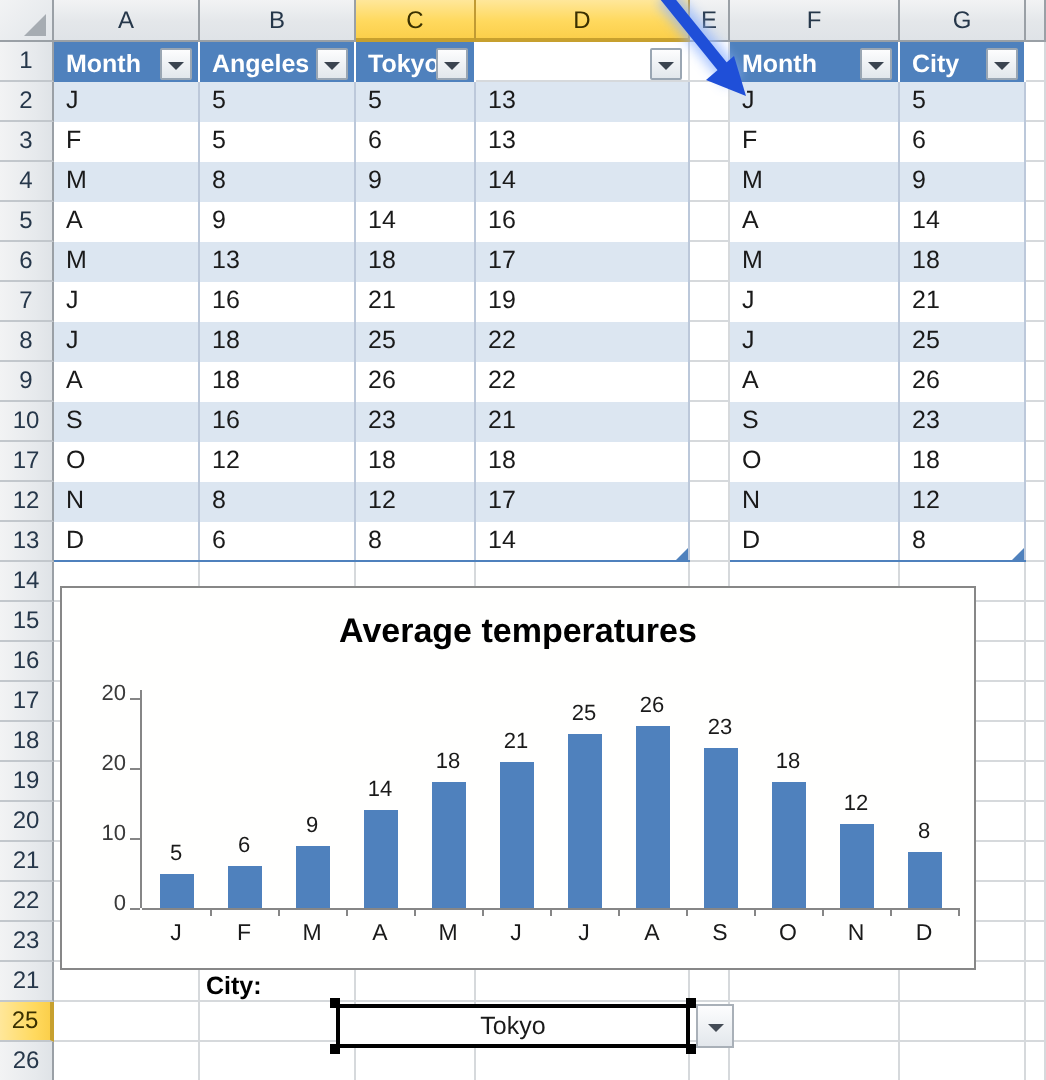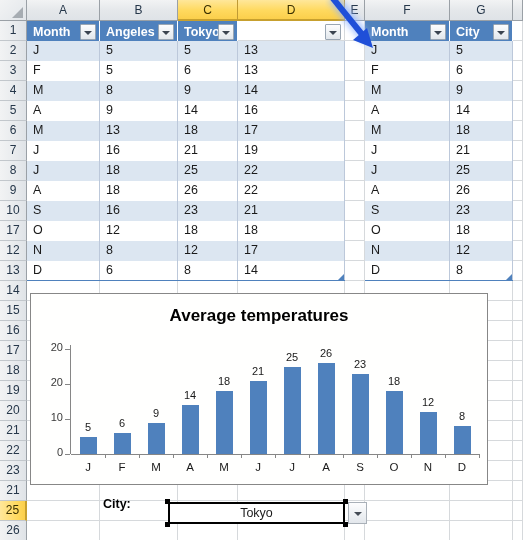--- a/index.html
+++ b/index.html
@@ -532,21 +532,21 @@
       <div class="xtickmark" style="left: 380px; top: 160px;"></div>
       <div class="bar" style="left: 388.5px; top: 118px; width: 17px; height: 42px; background: rgb(79, 129, 189);"></div>
       <div class="barlbl" style="left: 380px; top: 102px; width: 34px;">12</div>
       <div class="xlbl" style="left: 380px; top: 167px; width: 34px;">N</div>
       <div class="xtickmark" style="left: 414px; top: 160px;"></div>
       <div class="bar" style="left: 422.5px; top: 132px; width: 17px; height: 28px; background: rgb(79, 129, 189);"></div>
       <div class="barlbl" style="left: 414px; top: 116px; width: 34px;">8</div>
       <div class="xlbl" style="left: 414px; top: 167px; width: 34px;">D</div>
       <div class="xtickmark" style="left: 448px; top: 160px;"></div>
     </div>
-    <div class="citylabel" style="left:103px;top:497px;">City:</div>
+    <div class="citylabel" style="left:103px;top:486px;">City:</div>
     <div class="combo-box" style="left:168px;top:502px;width:177px;height:22px;">Tokyo</div>
     <div class="combo-handle" style="left:165px;top:499px;"></div>
     <div class="combo-handle" style="left:343px;top:499px;"></div>
     <div class="combo-handle" style="left:165px;top:522px;"></div>
     <div class="combo-handle" style="left:343px;top:522px;"></div>
     <div class="combo-btn" style="left:348px;top:502px;"></div>
     <svg id="arrow" viewBox="0 0 100 70">
       <defs>
         <filter id="glow" x="-50%" y="-50%" width="200%" height="200%">
           <feGaussianBlur stdDeviation="3"></feGaussianBlur>

